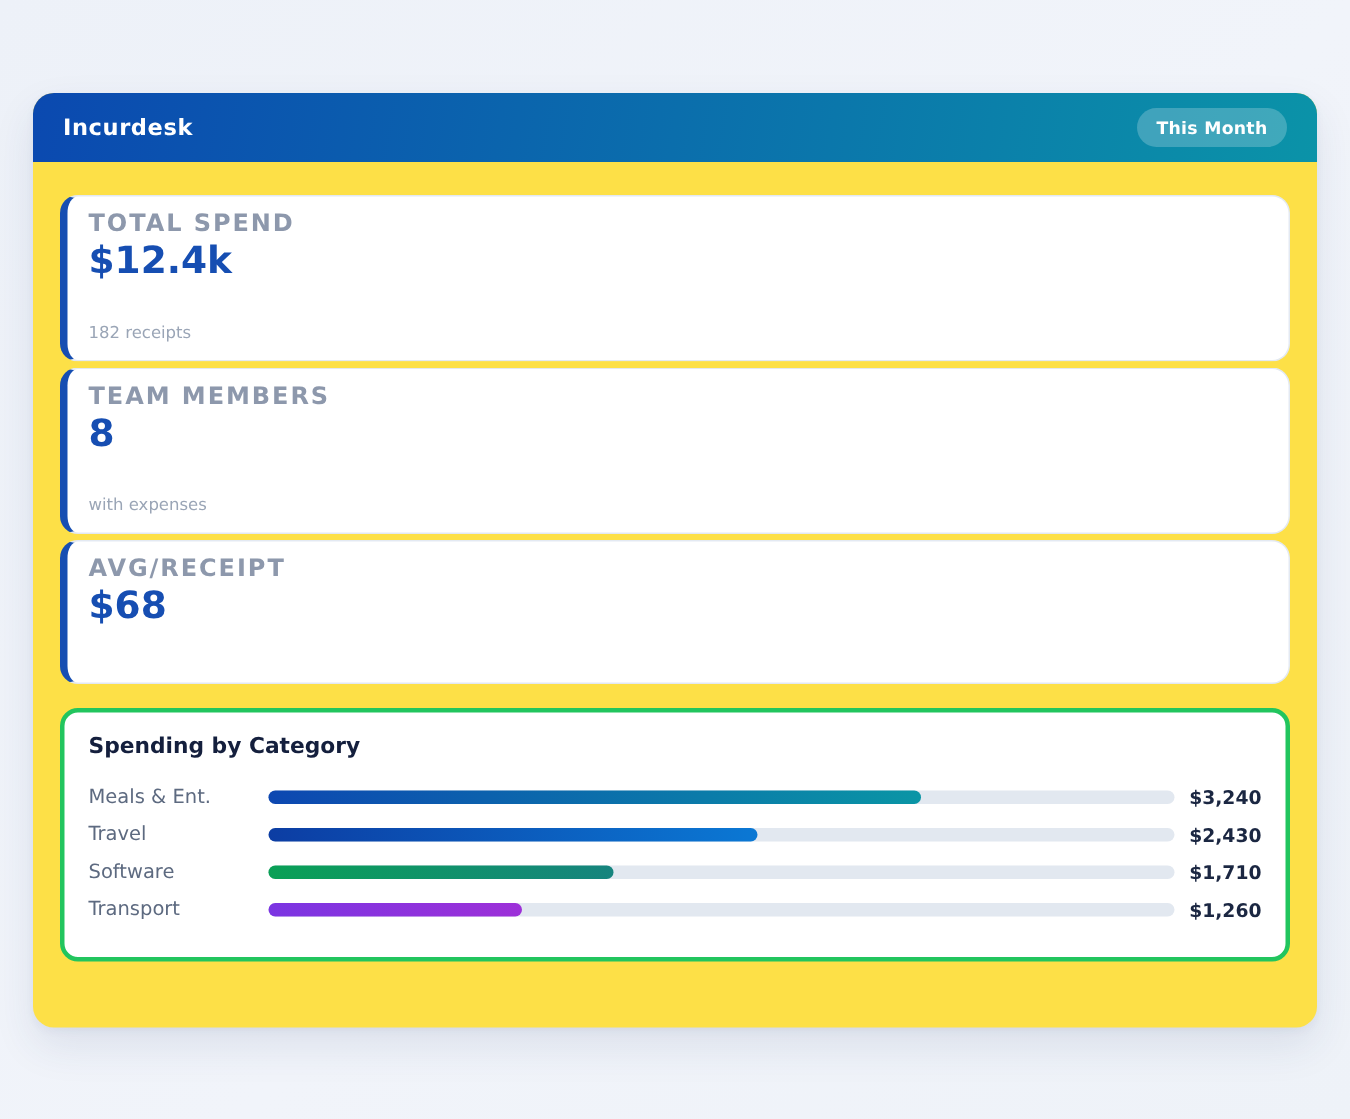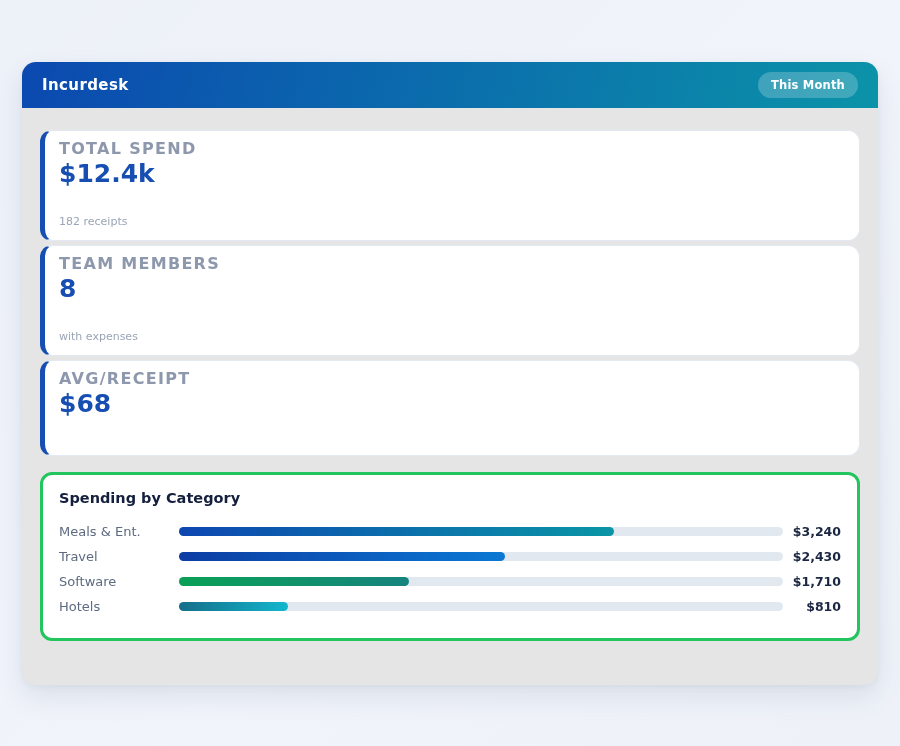--- a/index.html
+++ b/index.html
@@ -7,21 +7,21 @@
   body {
     font-family: "DejaVu Sans", "Liberation Sans", sans-serif;
     background: linear-gradient(135deg, #edf1f8 0%, #f1f4fa 55%, #eef2f8 100%);
     position: relative;
     overflow: hidden;
   }
   .app-card {
     position: absolute;
     left: 22px; top: 62px;
     width: 856px; height: 623px;
-    background: #e5e5e5;
+    background: #fde047;
     border-radius: 14px;
     box-shadow: 0 12px 28px rgba(40, 60, 110, 0.10), 0 2px 6px rgba(40, 60, 110, 0.05);
     overflow: hidden;
   }
   .app-header {
     height: 46px;
     display: flex;
     align-items: center;
     justify-content: space-between;
     padding: 0 20px;
@@ -169,24 +169,24 @@
       </div>
 
       <div class="chart-row">
         <div class="chart-row-label">Software</div>
         <div class="bar-track" style="background: rgb(226, 232, 240);">
           <div class="bar-fill" style="width: 38%; background: linear-gradient(90deg, rgb(10, 160, 86), rgb(22, 132, 126));"></div>
         </div>
         <div class="chart-row-value">$1,710</div>
       </div>
 
+      <div class="chart-row">
+        <div class="chart-row-label">Transport</div>
+        <div class="bar-track" style="background: rgb(226, 232, 240);">
+          <div class="bar-fill" style="width: 28%; background: linear-gradient(90deg, rgb(123, 53, 226), rgb(157, 48, 216));"></div>
+        </div>
+        <div class="chart-row-value">$1,260</div>
+      </div>
 
-      <div class="chart-row">
-        <div class="chart-row-label">Hotels</div>
-        <div class="bar-track" style="background: rgb(226, 232, 240);">
-          <div class="bar-fill" style="width: 18%; background: linear-gradient(90deg, rgb(21, 110, 137), rgb(18, 183, 206));"></div>
-        </div>
-        <div class="chart-row-value">$810</div>
-      </div>
 
     </div>
   </div>
 </div>
 
 </body></html>

